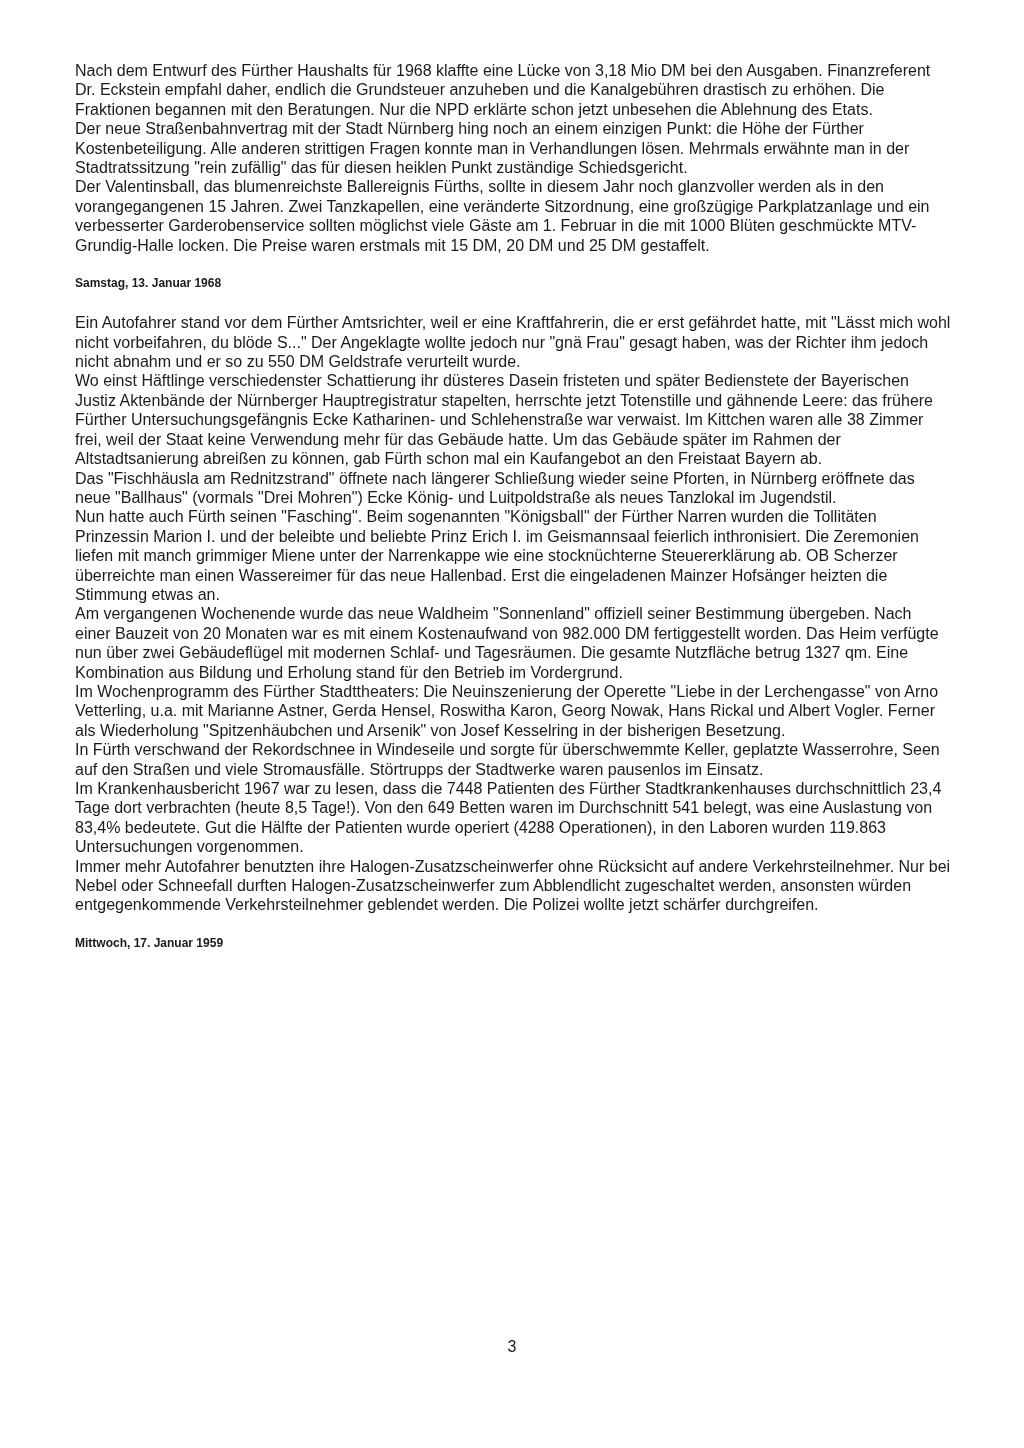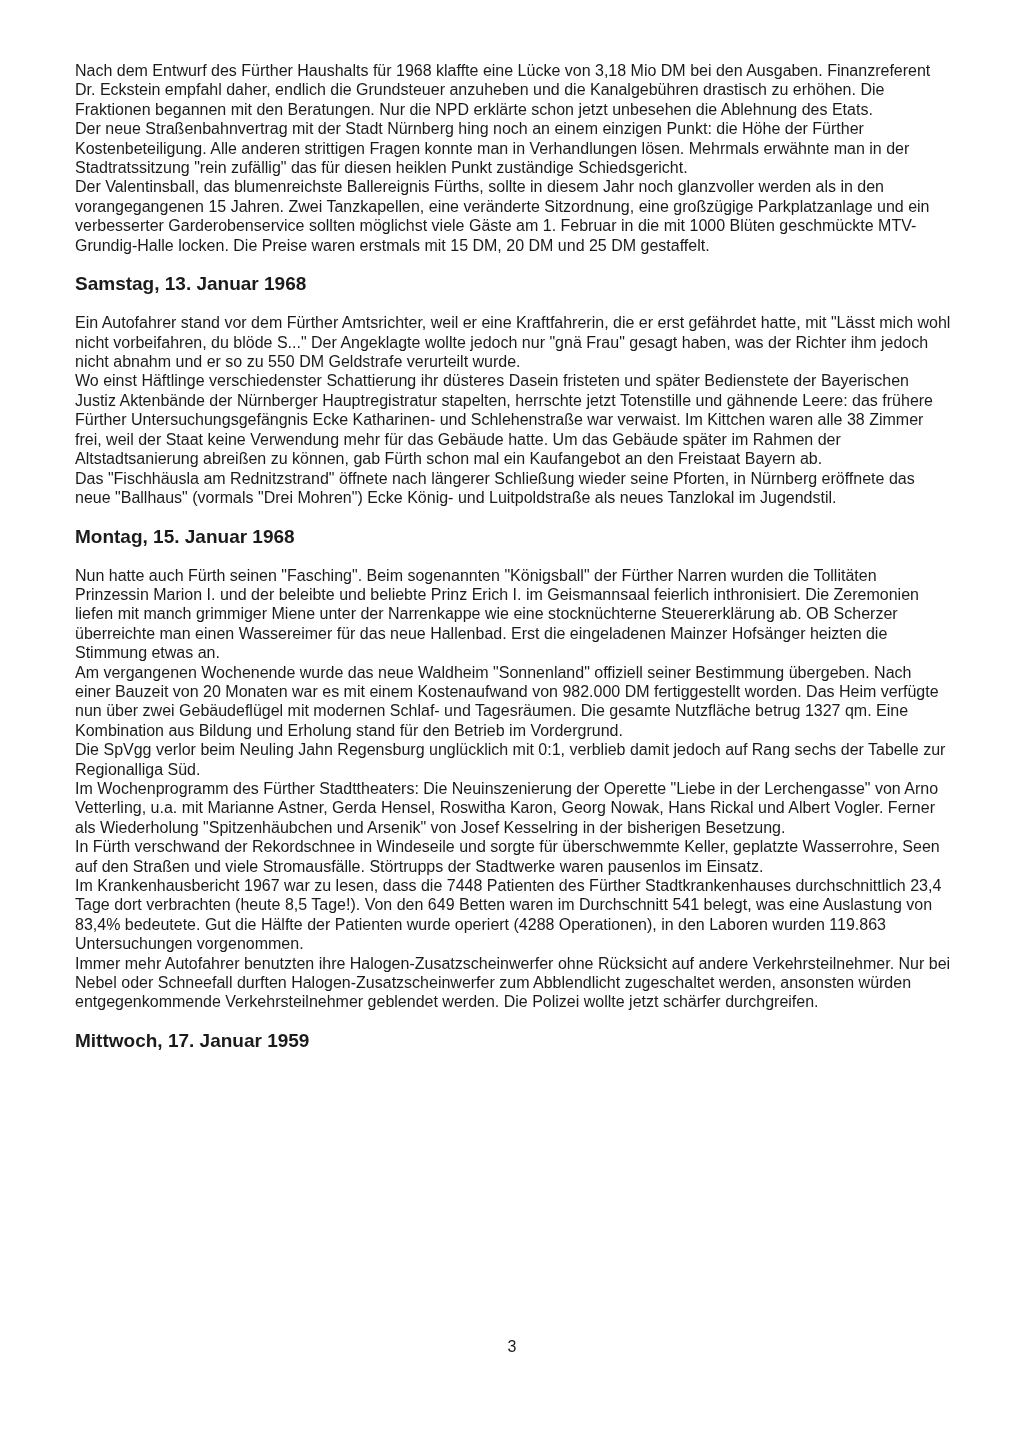--- a/index.html
+++ b/index.html
@@ -22,21 +22,21 @@
     top: 61px;
     width: 876px;
     font-size: 16px;
     line-height: 19.4px;
     text-align: left;
   }
   .content p {
     margin: 0;
   }
   .content h2 {
-    font-size: 19px;
+    font-size: 12px;
     line-height: 19.4px;
     font-weight: bold;
     margin: 19.4px 0 19.4px 0;
   }
   .page-number {
     position: absolute;
     left: 0;
     right: 0;
     top: 1337px;
     text-align: center;
@@ -58,24 +58,22 @@
     </section>
 
     <section>
       <h2>Samstag, 13. Januar 1968</h2>
       <p>Ein Autofahrer stand vor dem Fürther Amtsrichter, weil er eine Kraftfahrerin, die er erst gefährdet hatte, mit "Lässt mich wohl nicht vorbeifahren, du blöde S..." Der Angeklagte wollte jedoch nur "gnä Frau" gesagt haben, was der Richter ihm jedoch nicht abnahm und er so zu 550 DM Geldstrafe verurteilt wurde.</p>
       <p>Wo einst Häftlinge verschiedenster Schattierung ihr düsteres Dasein fristeten und später Bedienstete der Bayerischen Justiz Aktenbände der Nürnberger Hauptregistratur stapelten, herrschte jetzt Totenstille und gähnende Leere: das frühere Fürther Untersuchungsgefängnis Ecke Katharinen- und Schlehenstraße war verwaist. Im Kittchen waren alle 38 Zimmer frei, weil der Staat keine Verwendung mehr für das Gebäude hatte. Um das Gebäude später im Rahmen der Altstadtsanierung abreißen zu können, gab Fürth schon mal ein Kaufangebot an den Freistaat Bayern ab.</p>
       <p>Das "Fischhäusla am Rednitzstrand" öffnete nach längerer Schließung wieder seine Pforten, in Nürnberg eröffnete das neue "Ballhaus" (vormals "Drei Mohren") Ecke König- und Luitpoldstraße als neues Tanzlokal im Jugendstil.</p>
     </section>
 
     <section>
-      <h2>Montag, 15. Januar 1968</h2>
       <p>Nun hatte auch Fürth seinen "Fasching". Beim sogenannten "Königsball" der Fürther Narren wurden die Tollitäten Prinzessin Marion I. und der beleibte und beliebte Prinz Erich I. im Geismannsaal feierlich inthronisiert. Die Zeremonien liefen mit manch grimmiger Miene unter der Narrenkappe wie eine stocknüchterne Steuererklärung ab. OB Scherzer überreichte man einen Wassereimer für das neue Hallenbad. Erst die eingeladenen Mainzer Hofsänger heizten die Stimmung etwas an.</p>
       <p>Am vergangenen Wochenende wurde das neue Waldheim "Sonnenland" offiziell seiner Bestimmung übergeben. Nach einer Bauzeit von 20 Monaten war es mit einem Kostenaufwand von 982.000 DM fertiggestellt worden. Das Heim verfügte nun über zwei Gebäudeflügel mit modernen Schlaf- und Tagesräumen. Die gesamte Nutzfläche betrug 1327 qm. Eine Kombination aus Bildung und Erholung stand für den Betrieb im Vordergrund.</p>
-      <p>Die SpVgg verlor beim Neuling Jahn Regensburg unglücklich mit 0:1, verblieb damit jedoch auf Rang sechs der Tabelle zur Regionalliga Süd.</p>
       <p>Im Wochenprogramm des Fürther Stadttheaters: Die Neuinszenierung der Operette "Liebe in der Lerchengasse" von Arno Vetterling, u.a. mit Marianne Astner, Gerda Hensel, Roswitha Karon, Georg Nowak, Hans Rickal und Albert Vogler. Ferner als Wiederholung "Spitzenhäubchen und Arsenik" von Josef Kesselring in der bisherigen Besetzung.</p>
     </section>
 
     <section>
       <p>In Fürth verschwand der Rekordschnee in Windeseile und sorgte für überschwemmte Keller, geplatzte Wasserrohre, Seen auf den Straßen und viele Stromausfälle. Störtrupps der Stadtwerke waren pausenlos im Einsatz.</p>
       <p>Im Krankenhausbericht 1967 war zu lesen, dass die 7448 Patienten des Fürther Stadtkrankenhauses durchschnittlich 23,4 Tage dort verbrachten (heute 8,5 Tage!). Von den 649 Betten waren im Durchschnitt 541 belegt, was eine Auslastung von 83,4% bedeutete. Gut die Hälfte der Patienten wurde operiert (4288 Operationen), in den Laboren wurden 119.863 Untersuchungen vorgenommen.</p>
       <p>Immer mehr Autofahrer benutzten ihre Halogen-Zusatzscheinwerfer ohne Rücksicht auf andere Verkehrsteilnehmer. Nur bei Nebel oder Schneefall durften Halogen-Zusatzscheinwerfer zum Abblendlicht zugeschaltet werden, ansonsten würden entgegenkommende Verkehrsteilnehmer geblendet werden. Die Polizei wollte jetzt schärfer durchgreifen.</p>
     </section>
 
     <section>

